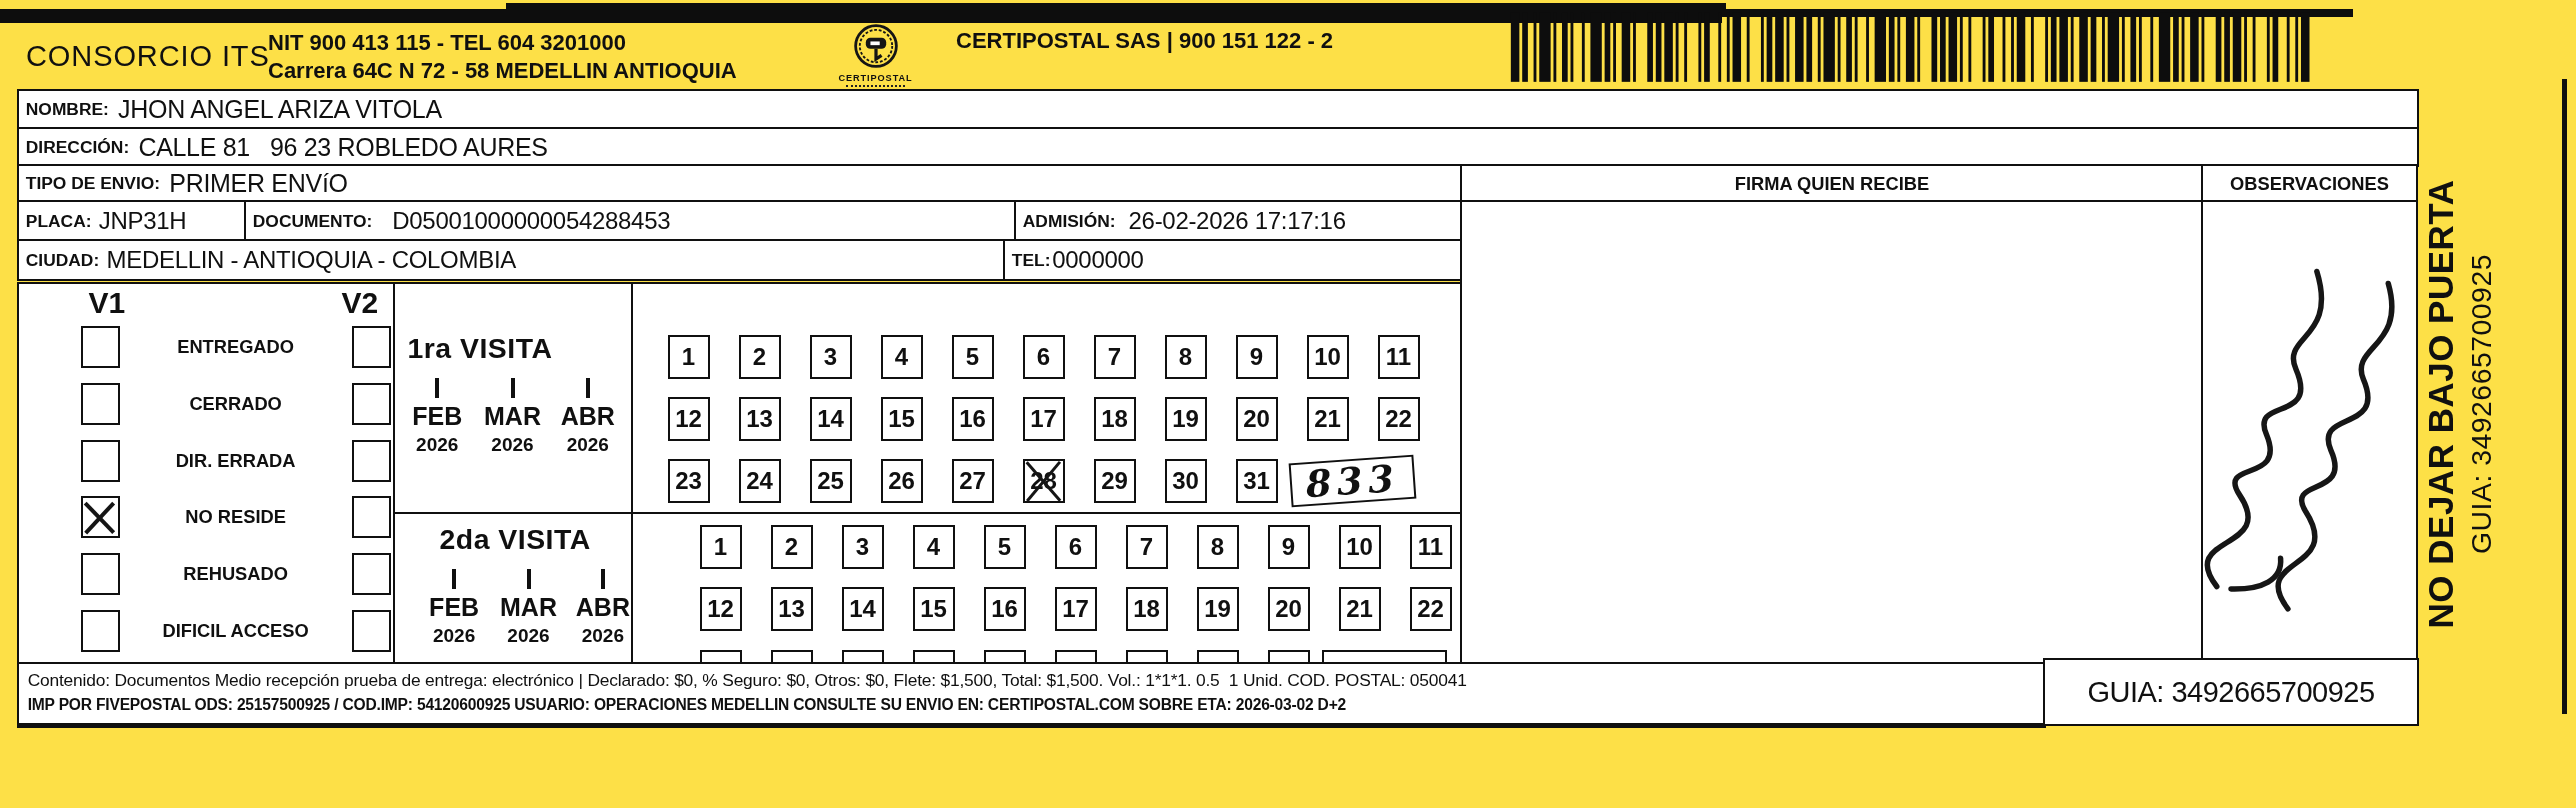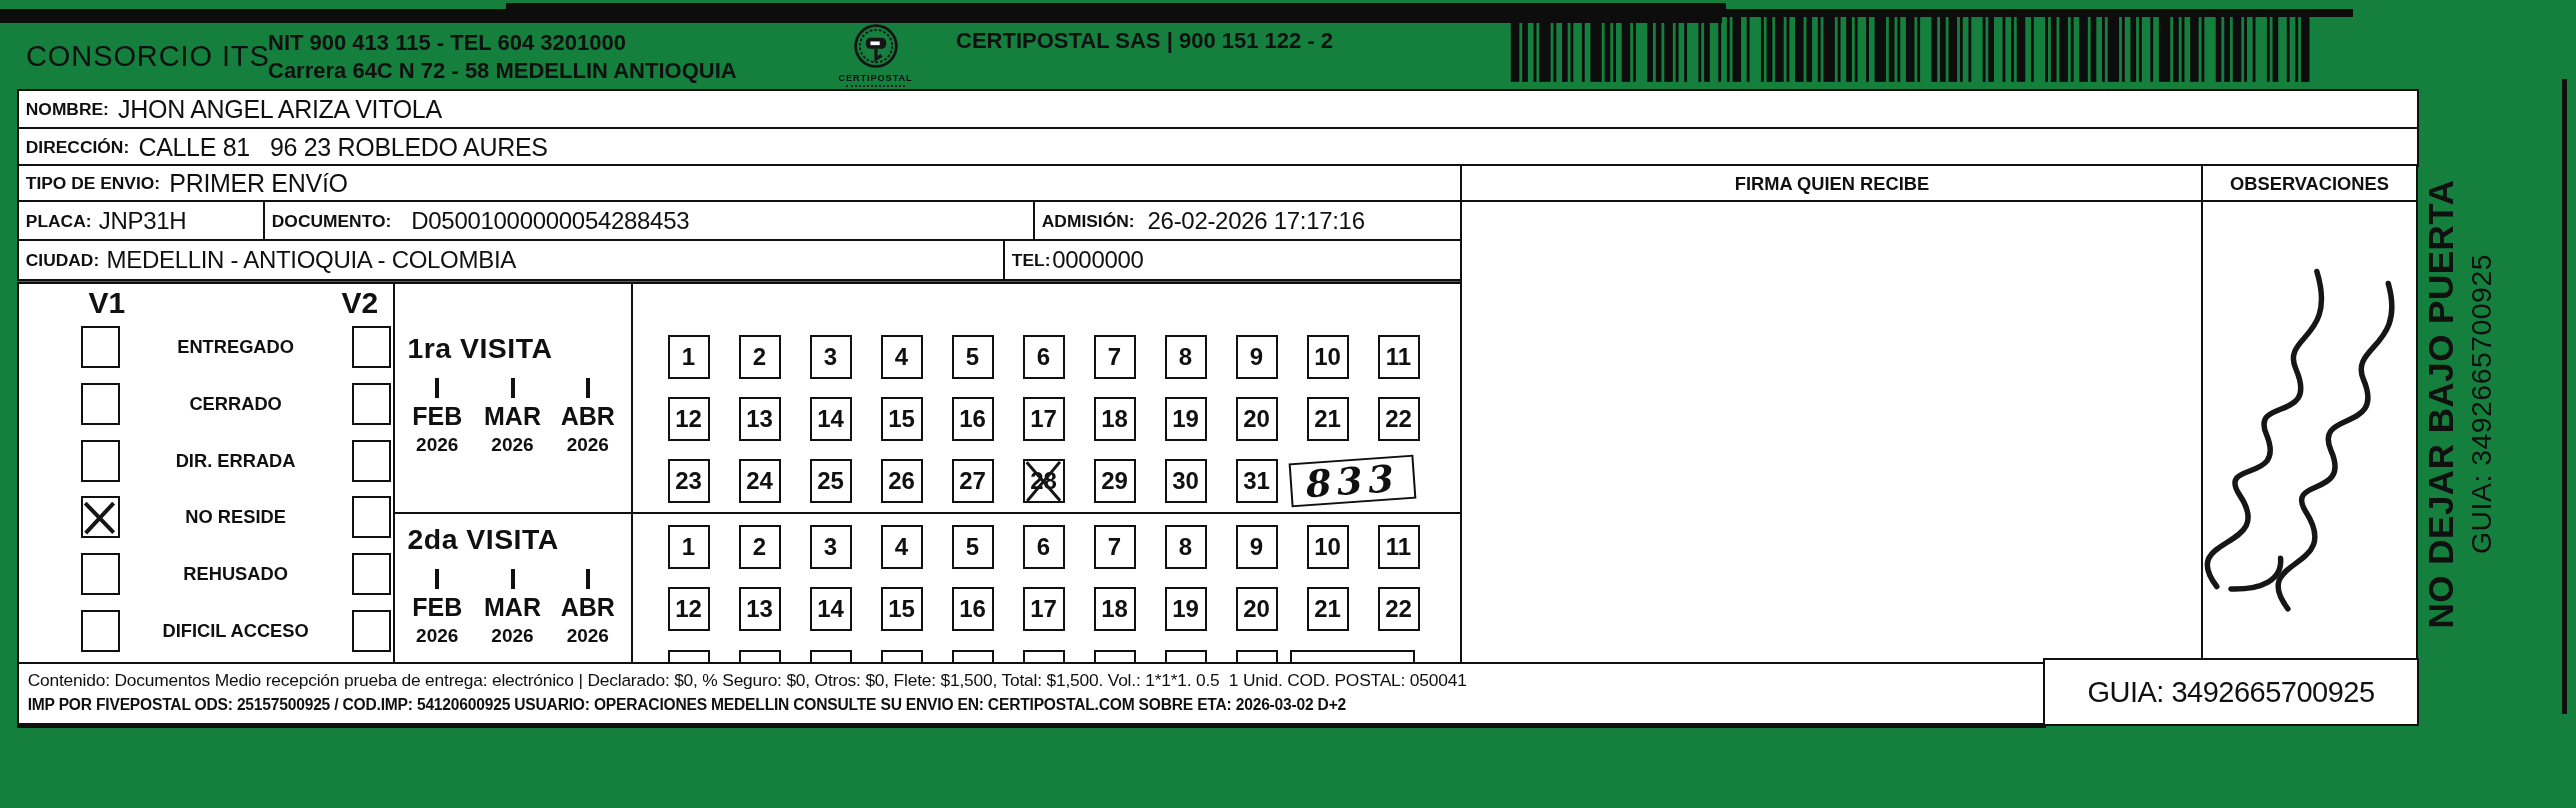--- a/index.html
+++ b/index.html
@@ -1,16 +1,16 @@
 <!DOCTYPE html>
 <html style="font-size:14.7px"><head>
 <meta charset="utf-8">
 <style>
   html,body{margin:0;padding:0;background:#e8e8e8;}
-  .doc{position:relative;width:2576px;height:809px;background:#15803d;overflow:hidden;
+  .doc{position:relative;width:2576px;height:809px;background:#fde047;overflow:hidden;
        font-family:"Liberation Sans",sans-serif;color:#101010;}
   .abs{position:absolute;}
   .ink{background:#0d0d0d;}
 
   
   .company{left:26px;top:40px;font-size:29px;letter-spacing:0.9px;}
   .company-info{left:268px;top:29px;font-size:22px;line-height:28.4px;font-weight:bold;}
   .logo{left:836px;top:22px;width:79px;text-align:center;}
   .logo-caption{font-size:9.2px;font-weight:bold;letter-spacing:0.9px;margin-top:-1.8px;}
   .logo-tagline{margin:1.8px auto 0;width:59px;border-top:2.8px dotted #222;}
@@ -44,21 +44,21 @@
       background:#fff;flex:none;}
   .cb.checked::before,.cb.checked::after{content:"";position:absolute;left:-10%;top:46%;
       width:118%;height:3.7px;background:#151515;}
   .cb.checked::before{transform:rotate(46deg);}
   .cb.checked::after{transform:rotate(-47deg);}
 
   .title-col{position:absolute;left:376px;top:0;bottom:0;width:238px;border-right:2.8px solid #101010;
              box-sizing:border-box;}
   .half{position:relative;box-sizing:border-box;}
   .half.first{height:182px;border-bottom:2.8px solid #101010;margin-top:48px;}
-  .half.second{height:199px;}
+  .half.second{height:199px;padding-left:32px;}
   .visit-title{font-size:28.4px;font-weight:bold;margin:9.2px 0 0 13px;letter-spacing:0.5px;}
   .months{display:flex;justify-content:center;gap:18.3px;margin-top:14.7px;}
   .mcol{width:57px;text-align:center;}
   .mcol .cb{margin:0 auto;}
   .mlabel{font-size:25px;font-weight:bold;margin-top:6.4px;}
   .myear{font-size:19px;font-weight:bold;margin-top:2.8px;}
 
   .day-col{position:absolute;left:614px;top:0;right:0;bottom:0;}
   .day-grid{box-sizing:border-box;padding:2.8px 0 0 35px;}
   .day-grid.second{padding-top:11px;}
@@ -226,21 +226,21 @@
   </div>
   <div class="fbox" style="left:16.5px;top:164px;width:1446px;height:39px;">
     <span class="lab">TIPO DE ENVIO:</span>
     <span class="val">PRIMER ENVíO</span>
   </div>
 
   <div class="fbox hdrbox" style="left:1460px;top:164px;width:744px;height:39px;">FIRMA QUIEN RECIBE</div>
   <div class="fbox hdrbox" style="left:2201px;top:164px;width:217px;height:39px;">OBSERVACIONES</div>
 
   <div class="fbox" style="left:16.5px;top:200px;width:1446px;height:42px;padding-left:0;">
-    <div class="cellsep" style="width:246px;align-items:center;">
+    <div class="cellsep" style="width:227px;align-items:center;">
       <span class="lab">PLACA:</span>
       <span class="val-s">JNP31H</span>
     </div>
     <div class="cellsep" style="width:770px;">
       <span class="lab">DOCUMENTO:</span>
       <span class="val-s" style="margin-left:20px;">D05001000000054288453</span>
     </div>
     <div class="cell" style="flex:1;">
       <span class="lab">ADMISIÓN:</span>
       <span class="val-s" style="margin-left:13px;">26-02-2026 17:17:16</span>

